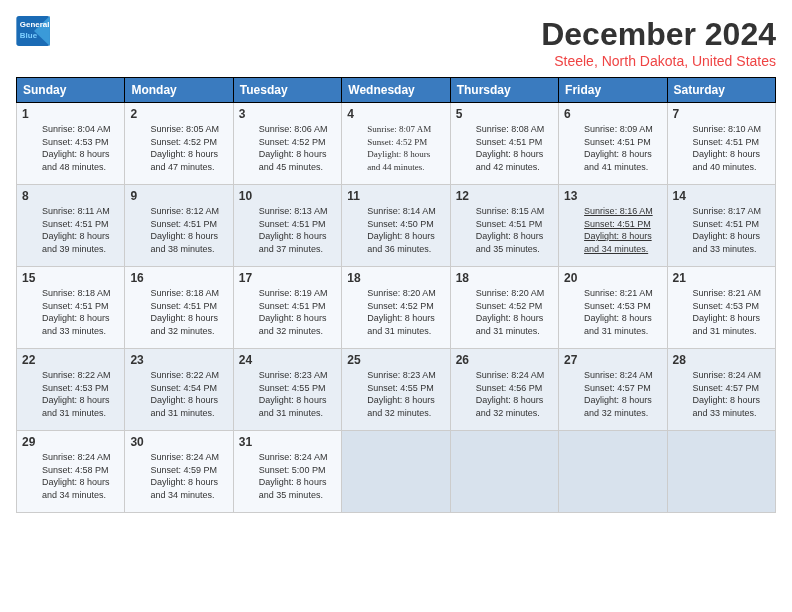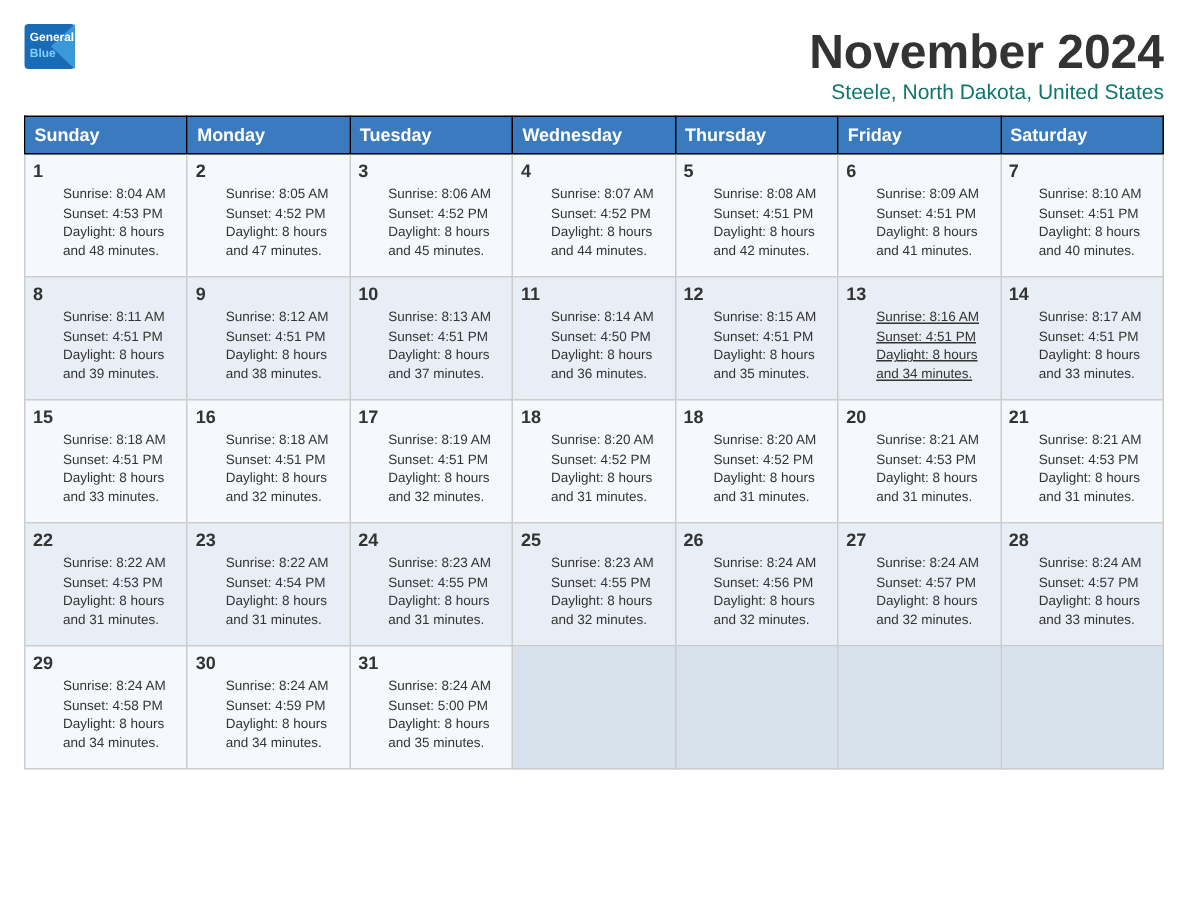--- a/index.html
+++ b/index.html
@@ -32,21 +32,21 @@
     .title-block {
       text-align: right;
     }
     .month-title {
       font-size: 32px;
       font-weight: bold;
       color: #333;
     }
     .location-title {
       font-size: 14px;
-      color: #0f766e;
+      color: #ef4444;
     }
     table {
       width: 100%;
       border-collapse: collapse;
       table-layout: fixed;
     }
     thead tr th {
       background-color: #3a7bbf;
       color: #fff;
       font-size: 12px;
@@ -94,21 +94,21 @@
   <div class="header-row">
     <div class="logo">
       <svg class="logo-icon" viewBox="0 0 40 34">
         <rect x="0" y="0" width="38" height="34" rx="3" fill="#1a6bb5"></rect>
         <polygon points="38,0 38,34 20,17" fill="#3a9ad9"></polygon>
         <text x="4" y="13" font-size="9" font-weight="bold" fill="white" font-family="Arial">General</text>
         <text x="4" y="25" font-size="9" font-weight="bold" fill="#7ecfff" font-family="Arial">Blue</text>
       </svg>
     </div>
     <div class="title-block">
-      <div class="month-title">November 2024</div>
+      <div class="month-title">December 2024</div>
       <div class="location-title">Steele, North Dakota, United States</div>
     </div>
   </div>
 
   <table>
     <thead>
       <tr id="thead-row">
           <th>Sunday</th>
           <th>Monday</th>
           <th>Tuesday</th>
@@ -133,21 +133,21 @@
 Daylight: 8 hours and 47 minutes.</div>
           </td>
           <td>
             <span class="day-num">3</span>
             <div class="day-info" style="white-space: pre-line;">Sunrise: 8:06 AM
 Sunset: 4:52 PM
 Daylight: 8 hours and 45 minutes.</div>
           </td>
           <td>
             <span class="day-num">4</span>
-            <div class="day-info" style="white-space: pre-line;">Sunrise: 8:07 AM
+            <div class="day-info" style="white-space: pre-line; font-family: Liberation Serif, serif;">Sunrise: 8:07 AM
 Sunset: 4:52 PM
 Daylight: 8 hours and 44 minutes.</div>
           </td>
           <td>
             <span class="day-num">5</span>
             <div class="day-info" style="white-space: pre-line;">Sunrise: 8:08 AM
 Sunset: 4:51 PM
 Daylight: 8 hours and 42 minutes.</div>
           </td>
           <td>

